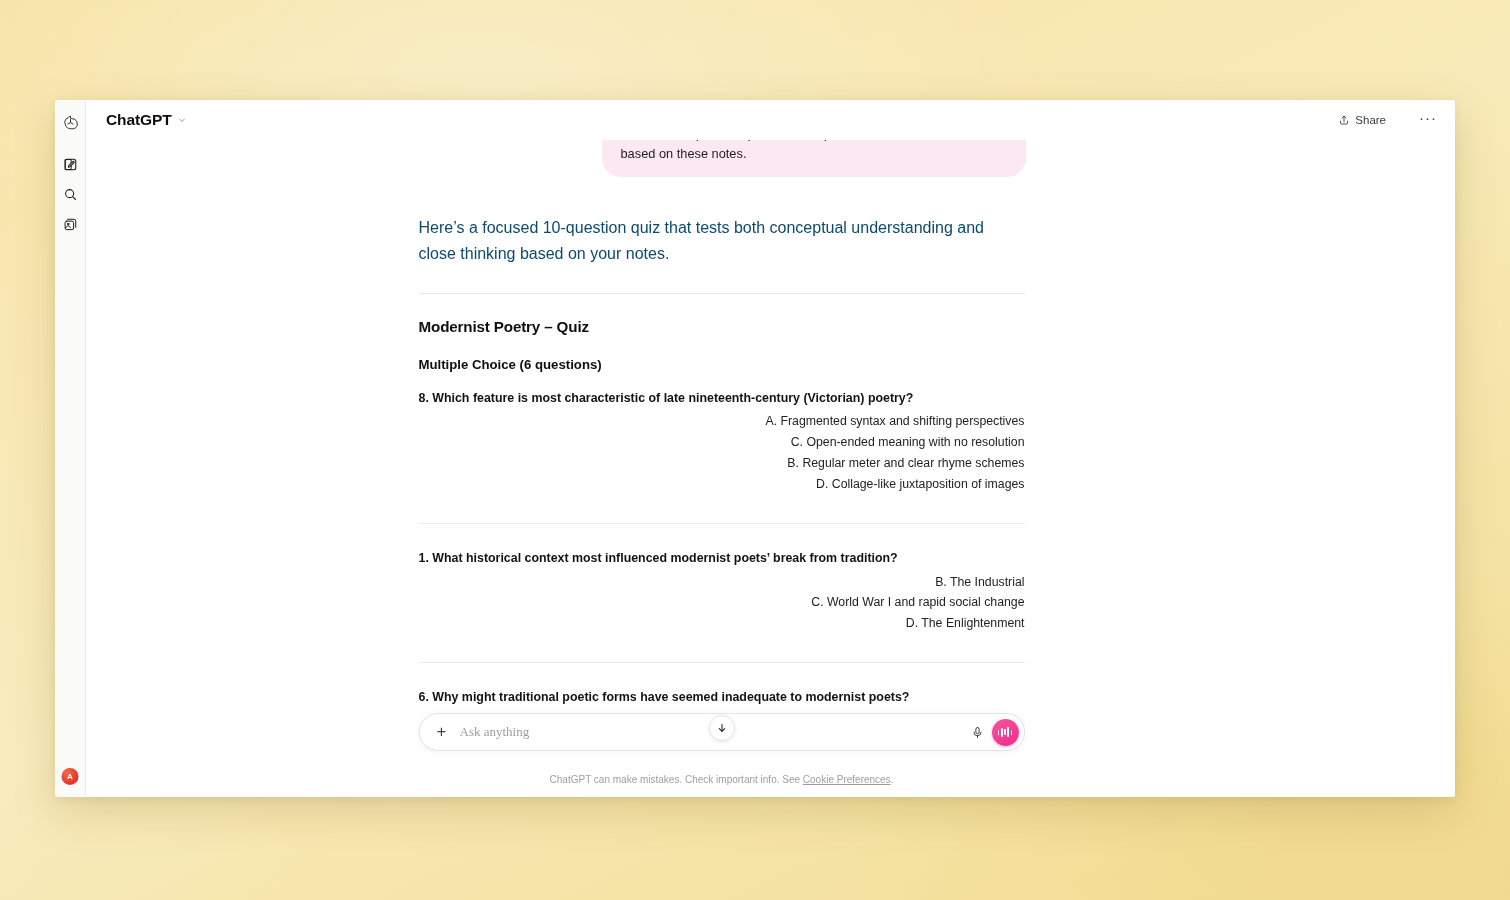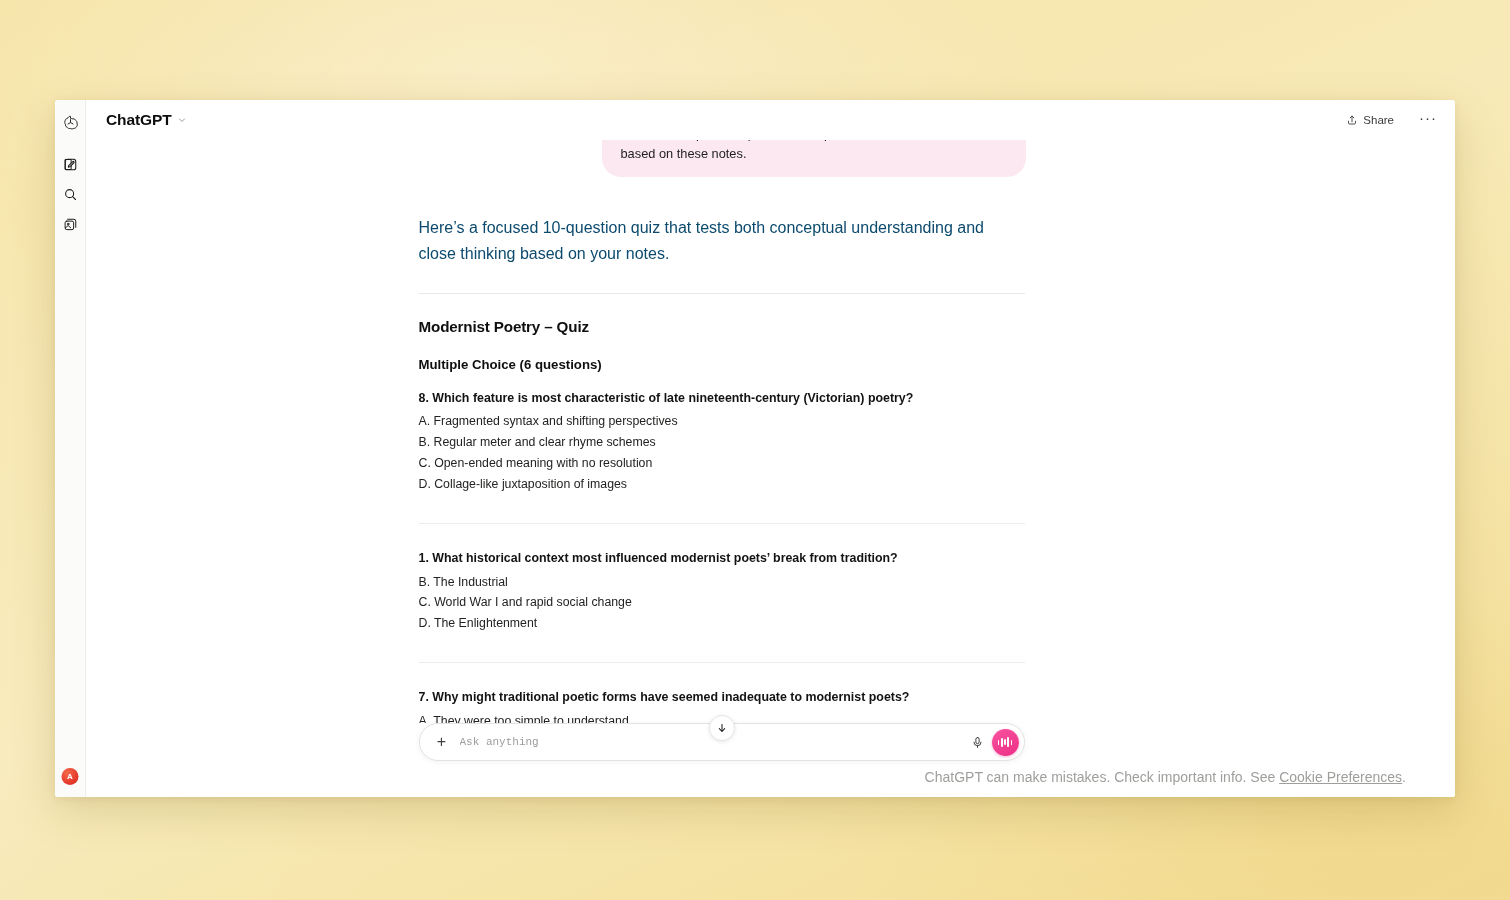--- a/index.html
+++ b/index.html
@@ -110,21 +110,21 @@
     font-size: 15.5px;
     font-weight: 700;
     color: #0d0d0d;
     letter-spacing: -0.1px;
   }
   .chev { color: #9b9b9b; display: flex; }
   .topbar-right {
     margin-left: auto;
     display: flex;
     align-items: center;
-    gap: 12px;
+    gap: 20px;
   }
   .share-btn {
     display: flex;
     align-items: center;
     gap: 5px;
     font-size: 11.5px;
     color: #3b3b3b;
     padding: 5px 9px;
     border-radius: 14px;
     cursor: pointer;
@@ -207,20 +207,21 @@
     font-size: 12.4px;
     font-weight: 700;
     color: #131313;
     line-height: 1.5;
     margin-bottom: 4px;
   }
   .q-opt {
     font-size: 12.3px;
     color: #232322;
     line-height: 1.7;
+    text-align: right;
   }
   .q-sep {
     border: 0;
     border-top: 1px solid #ececea;
     margin: 28px 0 25px;
   }
 
   
   .scroll-btn {
     position: absolute;
@@ -271,22 +272,22 @@
     font-weight: 300;
     cursor: pointer;
     border-radius: 10px;
     flex: 0 0 20px;
   }
   .ask-input {
     flex: 1;
     border: none;
     outline: none;
     background: transparent;
-    font-family: Liberation Mono, monospace;
-    font-size: 11px;
+    font-family: Liberation Serif, serif;
+    font-size: 13px;
     color: #737373;
     padding: 0 8px;
     min-width: 0;
   }
   .ask-input::placeholder { color: #9d9d9a; }
   .mic-btn {
     width: 22px; height: 22px;
     display: flex; align-items: center; justify-content: center;
     color: #2f2f2f;
     cursor: pointer;
@@ -312,26 +313,27 @@
     background: #ffffff;
     border-radius: 1px;
   }
   .voice-bars i:nth-child(1) { height: 5px; }
   .voice-bars i:nth-child(2) { height: 9px; }
   .voice-bars i:nth-child(3) { height: 6.5px; }
   .voice-bars i:nth-child(4) { height: 10px; }
   .voice-bars i:nth-child(5) { height: 5px; }
 
   .disclaimer {
-    text-align: right;
-    font-size: 14px;
+    text-align: center;
+    font-size: 10px;
     color: #9e9e9b;
     padding: 8px 0 8px;
     position: relative;
     left: -49px;
+    margin-top: 15px;
   }
   .disclaimer a {
     color: #9e9e9b;
     text-decoration: underline;
   }
 </style>
 </head>
 <body>
 
 <div class="bg-sheen"></div>
@@ -414,38 +416,38 @@
 
           <hr class="hr">
 
           <h2 class="quiz-title">Modernist Poetry – Quiz</h2>
 
           <h3 class="section-head">Multiple Choice (6 questions)</h3>
 
           <div class="q-block">
             <div class="q-stem">8. Which feature is most characteristic of late nineteenth-century (Victorian) poetry?</div>
             <div class="q-opt">A. Fragmented syntax and shifting perspectives</div>
+            <div class="q-opt">C. Open-ended meaning with no resolution</div>
             <div class="q-opt">B. Regular meter and clear rhyme schemes</div>
-            <div class="q-opt">C. Open-ended meaning with no resolution</div>
             <div class="q-opt">D. Collage-like juxtaposition of images</div>
           </div>
 
           <hr class="q-sep">
 
           <div class="q-block">
             <div class="q-stem">1. What historical context most influenced modernist poets’ break from tradition?</div>
             <div class="q-opt">B. The Industrial</div>
             <div class="q-opt">C. World War I and rapid social change</div>
             <div class="q-opt">D. The Enlightenment</div>
           </div>
 
           <hr class="q-sep">
 
           <div class="q-block">
-            <div class="q-stem">7. Why might traditional poetic forms have seemed inadequate to modernist poets?</div>
+            <div class="q-stem">6. Why might traditional poetic forms have seemed inadequate to modernist poets?</div>
             <div class="q-opt">A. They were too simple to understand</div>
 
           </div>
 
         </div>
       </div>
     </div>
 
     <div class="scroll-btn">
       <svg width="12" height="12" viewBox="0 0 24 24" fill="none" stroke="#1f1f1f" stroke-width="2.1" stroke-linecap="round" stroke-linejoin="round">

